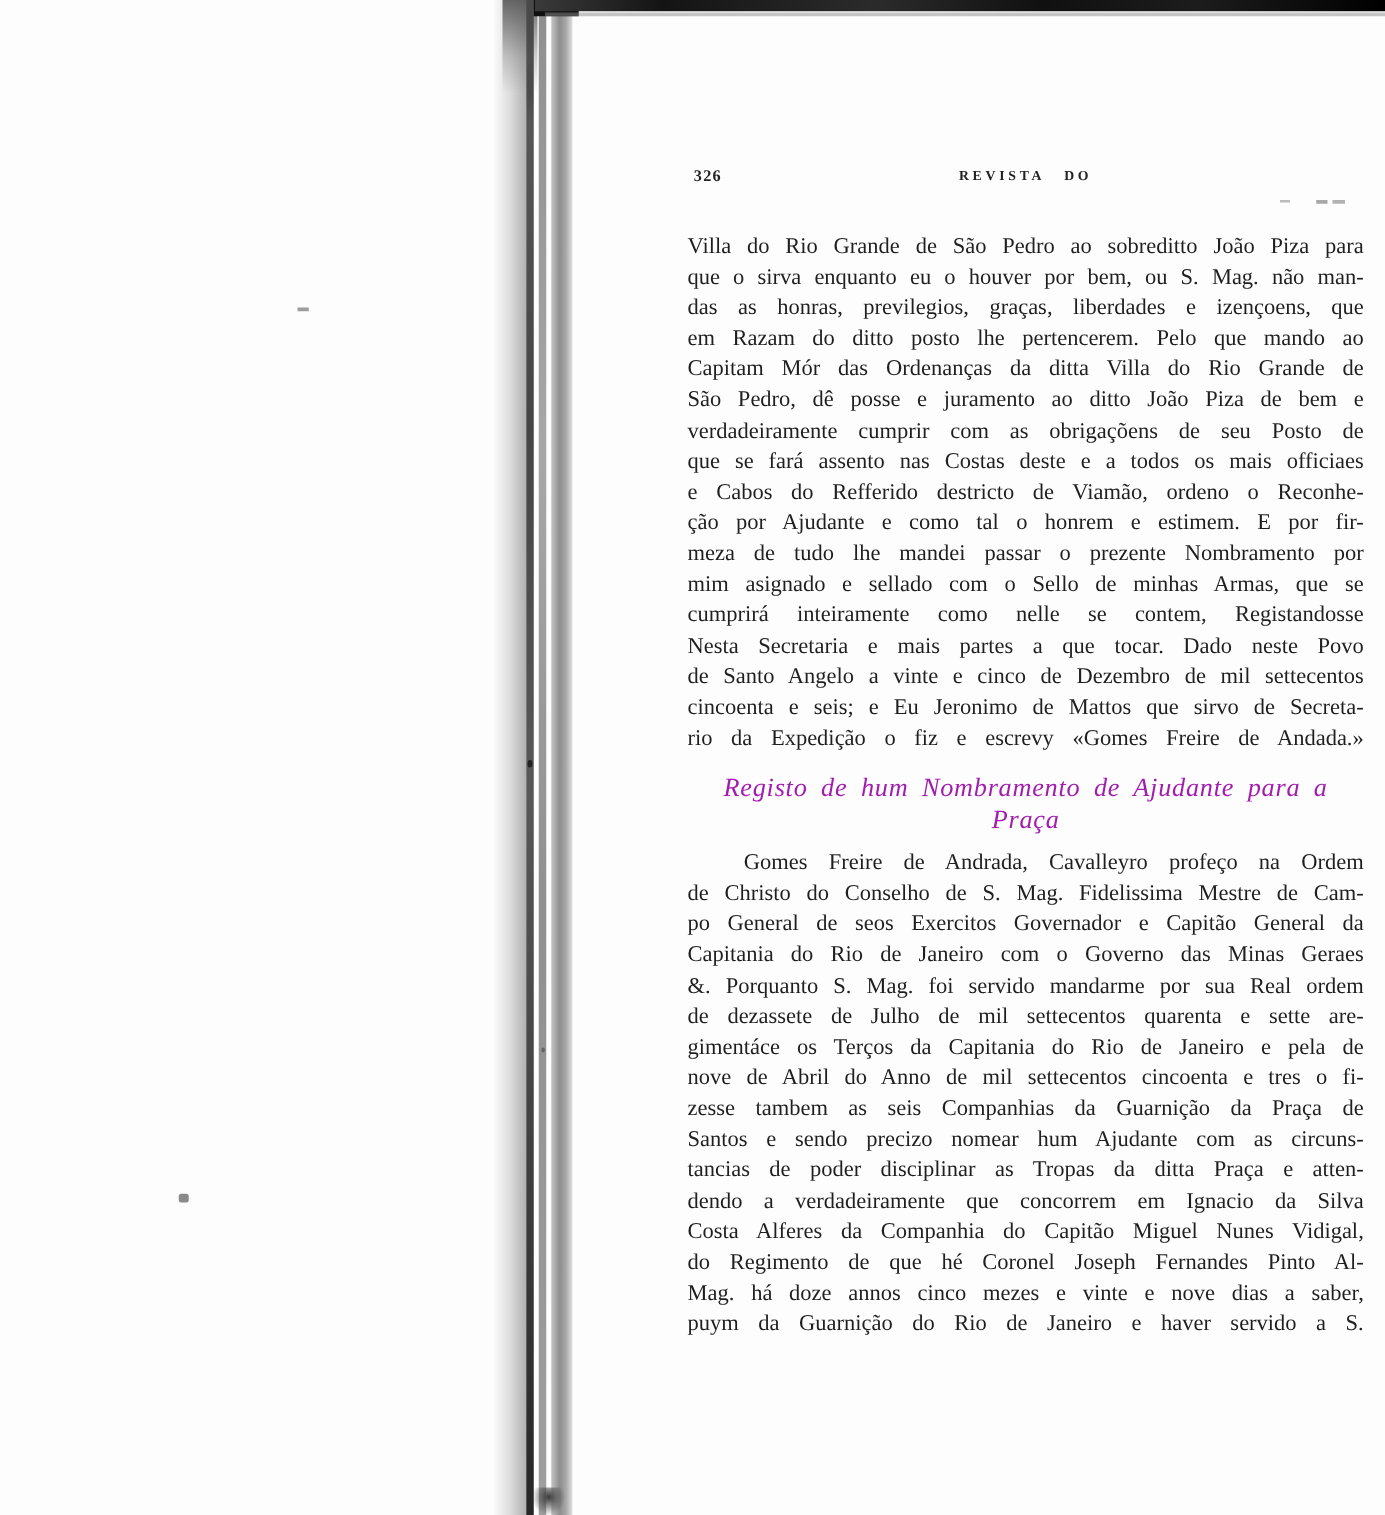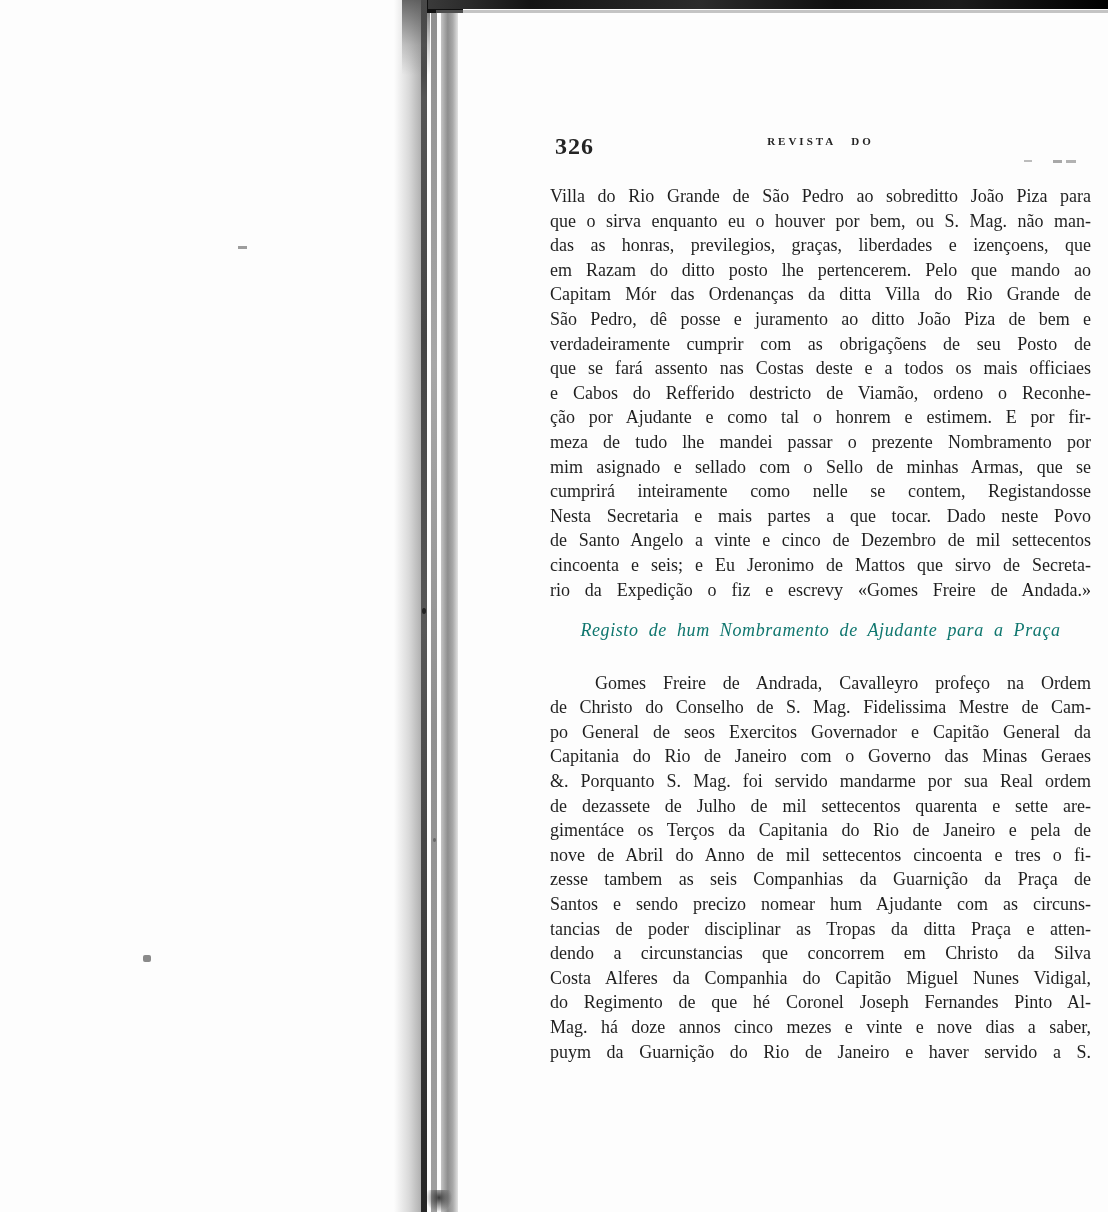--- a/index.html
+++ b/index.html
@@ -72,21 +72,21 @@
 
   
   .page-header {
     position: absolute;
     left: 550px; top: 133px; width: 541px; height: 24px;
     color: #242424;
   }
   .page-number {
     position: absolute;
     left: 5px; top: 0;
-    font-size: 24px;
+    font-size: 13px;
     font-weight: bold;
     letter-spacing: 1px;
   }
   .running-head {
     position: absolute;
     left: 0; right: 0; top: 2px;
     text-align: center;
     font-size: 11px;
     font-weight: bold;
     letter-spacing: 3px;
@@ -103,24 +103,24 @@
   }
   .line {
     text-align: justify;
     text-align-last: justify;
     white-space: normal;
   }
   .para2 .line:first-child {
     padding-left: 45px;
   }
   .section-heading {
-    margin: 16px 0 28px 0;
+    margin: 16px 0 10px 0;
     font-style: italic;
-    color: #0f766e;
-    font-size: 18px;
+    color: #a21caf;
+    font-size: 21px;
     letter-spacing: 0.6px;
     word-spacing: 5px;
   }
   .section-heading .line {
     text-align: center;
     text-align-last: center;
   }
 </style>
 </head>
 <body>
@@ -178,20 +178,20 @@
       <div class="line">de Christo do Conselho de S. Mag. Fidelissima Mestre de Cam-</div>
       <div class="line">po General de seos Exercitos Governador e Capitão General da</div>
       <div class="line">Capitania do Rio de Janeiro com o Governo das Minas Geraes</div>
       <div class="line">&amp;. Porquanto S. Mag. foi servido mandarme por sua Real ordem</div>
       <div class="line">de dezassete de Julho de mil settecentos quarenta e sette are-</div>
       <div class="line">gimentáce os Terços da Capitania do Rio de Janeiro e pela de</div>
       <div class="line">nove de Abril do Anno de mil settecentos cincoenta e tres o fi-</div>
       <div class="line">zesse tambem as seis Companhias da Guarnição da Praça de</div>
       <div class="line">Santos e sendo precizo nomear hum Ajudante com as circuns-</div>
       <div class="line">tancias de poder disciplinar as Tropas da ditta Praça e atten-</div>
-      <div class="line">dendo a circunstancias que concorrem em Christo da Silva</div>
+      <div class="line">dendo a verdadeiramente que concorrem em Ignacio da Silva</div>
       <div class="line">Costa Alferes da Companhia do Capitão Miguel Nunes Vidigal,</div>
       <div class="line">do Regimento de que hé Coronel Joseph Fernandes Pinto Al-</div>
       <div class="line">Mag. há doze annos cinco mezes e vinte e nove dias a saber,</div>
       <div class="line">puym da Guarnição do Rio de Janeiro e haver servido a S.</div>
     </div>
 
 </div>
 
 </body></html>

